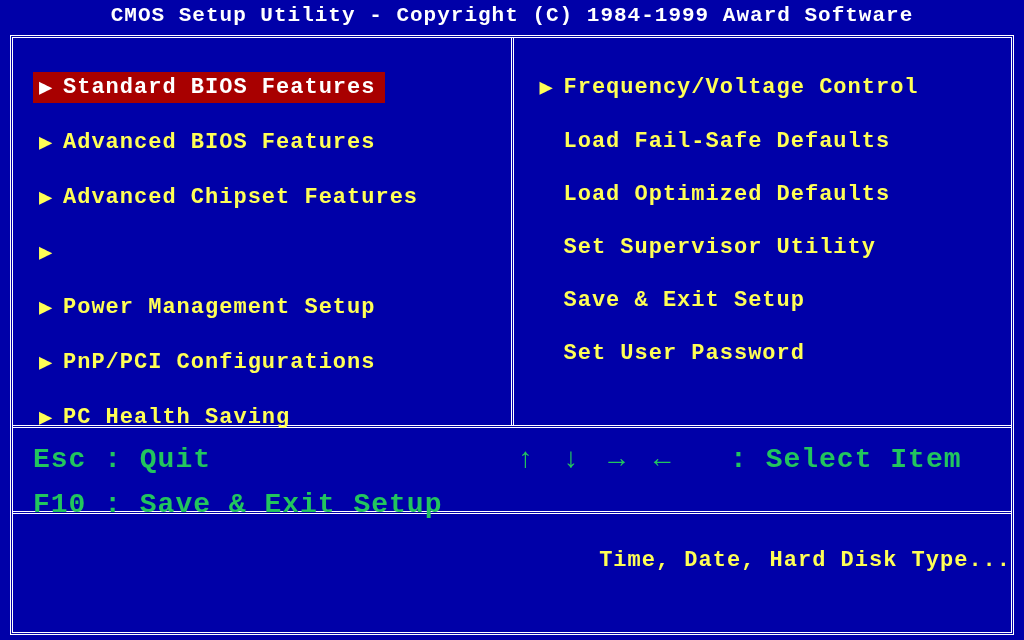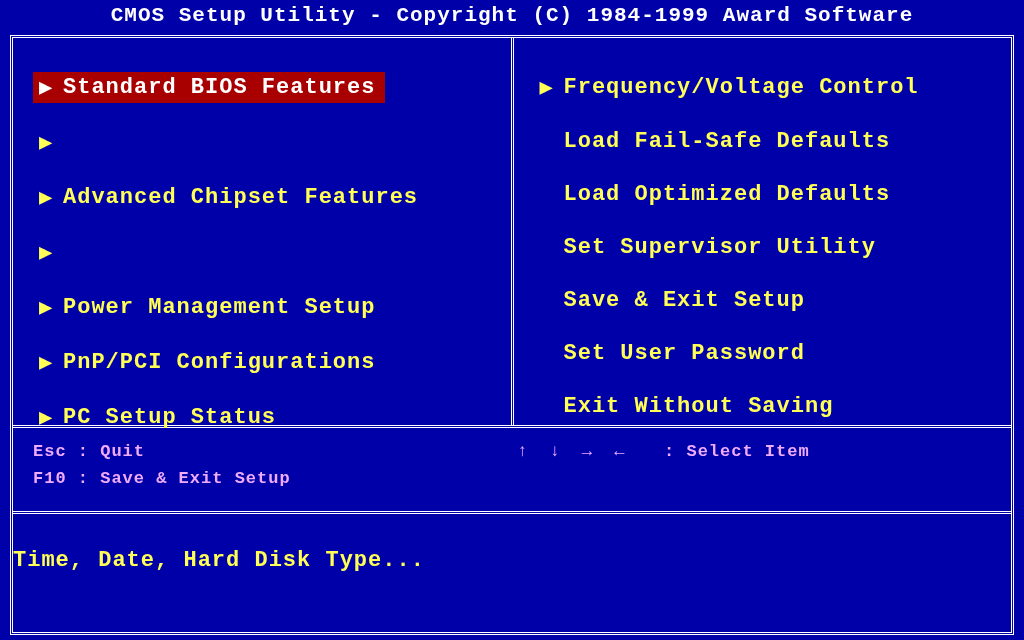--- a/index.html
+++ b/index.html
@@ -54,29 +54,29 @@
   }
   .arrow {
     width: 18px;
     display: inline-block;
     text-align: center;
   }
   .help-area {
     display: flex;
     height: 86px;
     border-bottom: 3px double #FFFFFF;
-    color: #f0abfc;
+    color: #22c55e;
     padding: 10px 20px;
-    font-size: 17px;
+    font-size: 28px;
   }
   .help-left { flex: 1; }
   .help-right { flex: 1; padding-left: 10px; }
   .help-row { display: block; line-height: 1.6; }
   .desc-area {
-    text-align: left;
+    text-align: right;
     color: #FFFF55;
     padding: 34px 0;
     font-size: 22px;
   }
   .arrows-group { display: inline-block; letter-spacing: 6px; }
 </style>
 </head>
 <body>
 
 <div class="title">CMOS Setup Utility - Copyright (C) 1984-1999 Award Software</div>
@@ -84,39 +84,40 @@
 <div class="outer">
 
   <div class="menu-area">
     <div class="col col-left" id="col-left">
         <div class="menu-item selected">
           <span class="arrow">▶</span>
           <span>Standard BIOS Features</span>
         </div>
         <div class="menu-item">
           <span class="arrow">▶</span>
+          <span>Advanced BIOS Features</span>
         </div>
         <div class="menu-item">
           <span class="arrow">▶</span>
           <span>Advanced Chipset Features</span>
         </div>
         <div class="menu-item">
           <span class="arrow">▶</span>
         </div>
         <div class="menu-item">
           <span class="arrow">▶</span>
           <span>Power Management Setup</span>
         </div>
         <div class="menu-item">
           <span class="arrow">▶</span>
           <span>PnP/PCI Configurations</span>
         </div>
         <div class="menu-item">
           <span class="arrow">▶</span>
-          <span>PC Setup Status</span>
+          <span>PC Health Saving</span>
         </div>
       </div>
     <div class="col col-right" id="col-right">
         <div class="menu-item">
           <span class="arrow">▶</span>
           <span>Frequency/Voltage Control</span>
         </div>
         <div class="menu-item">
           <span class="arrow"></span>
           <span>Load Fail-Safe Defaults</span>
@@ -130,24 +131,20 @@
           <span>Set Supervisor Utility</span>
         </div>
         <div class="menu-item">
           <span class="arrow"></span>
           <span>Save &amp; Exit Setup</span>
         </div>
         <div class="menu-item">
           <span class="arrow"></span>
           <span>Set User Password</span>
         </div>
-        <div class="menu-item">
-          <span class="arrow"></span>
-          <span>Exit Without Saving</span>
-        </div>
       </div>
   </div>
 
   <div class="help-area">
     <div class="help-left">
       <span class="help-row">Esc : Quit</span>
       <span class="help-row">F10 : Save &amp; Exit Setup</span>
     </div>
     <div class="help-right">
       <span class="help-row">

